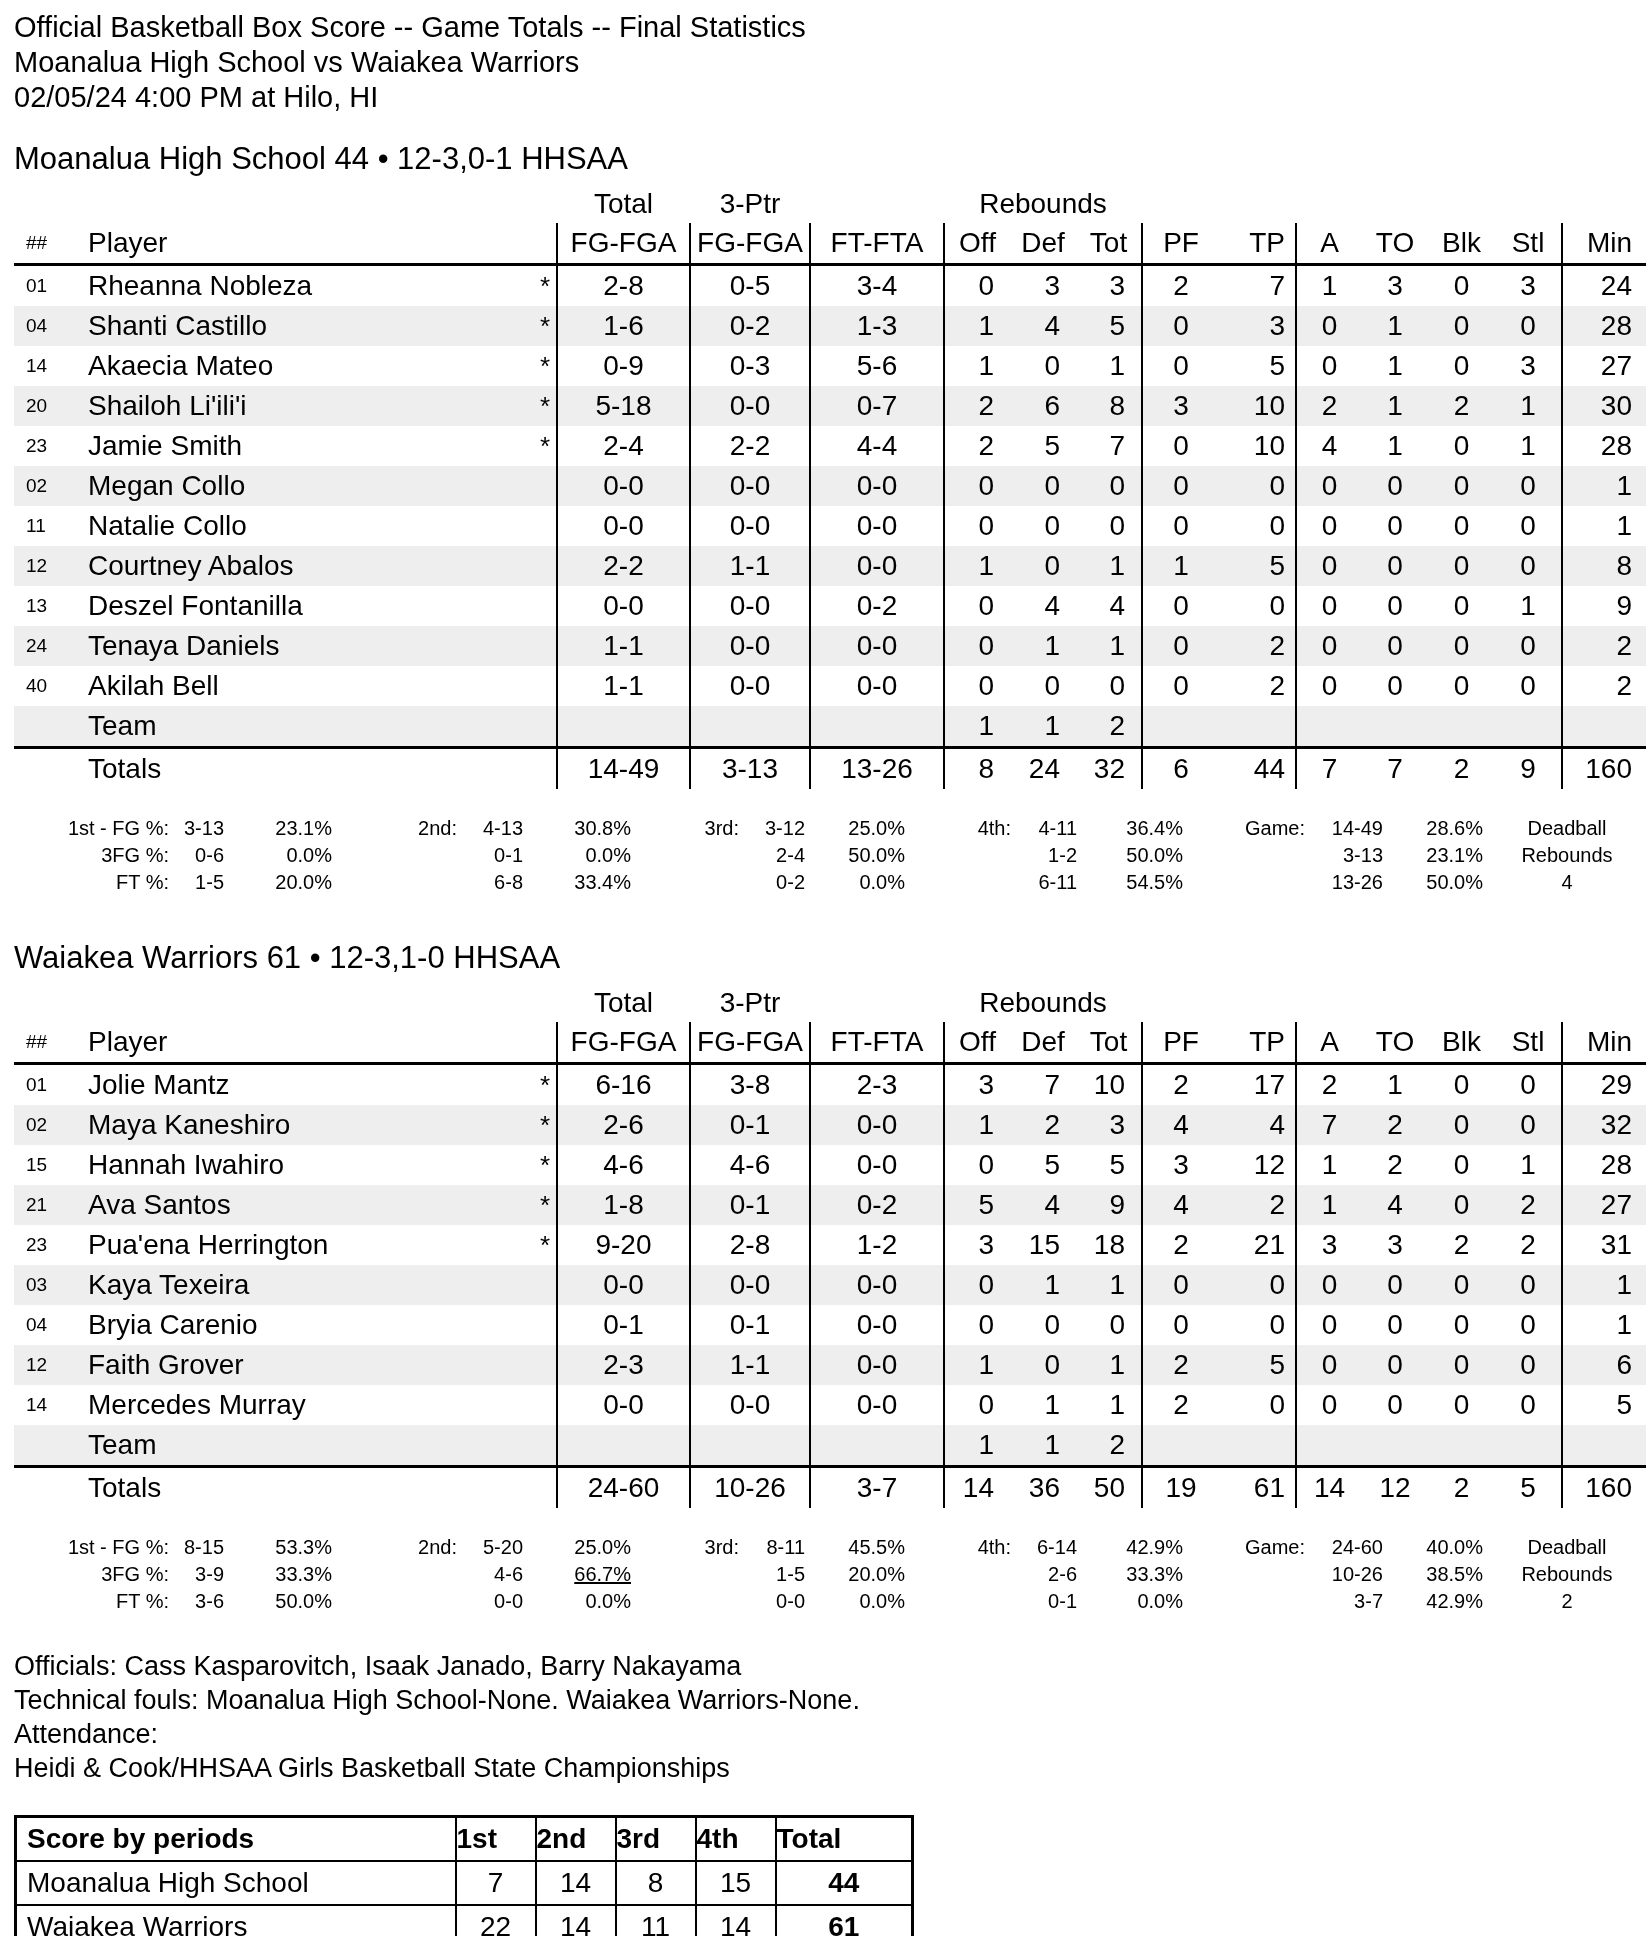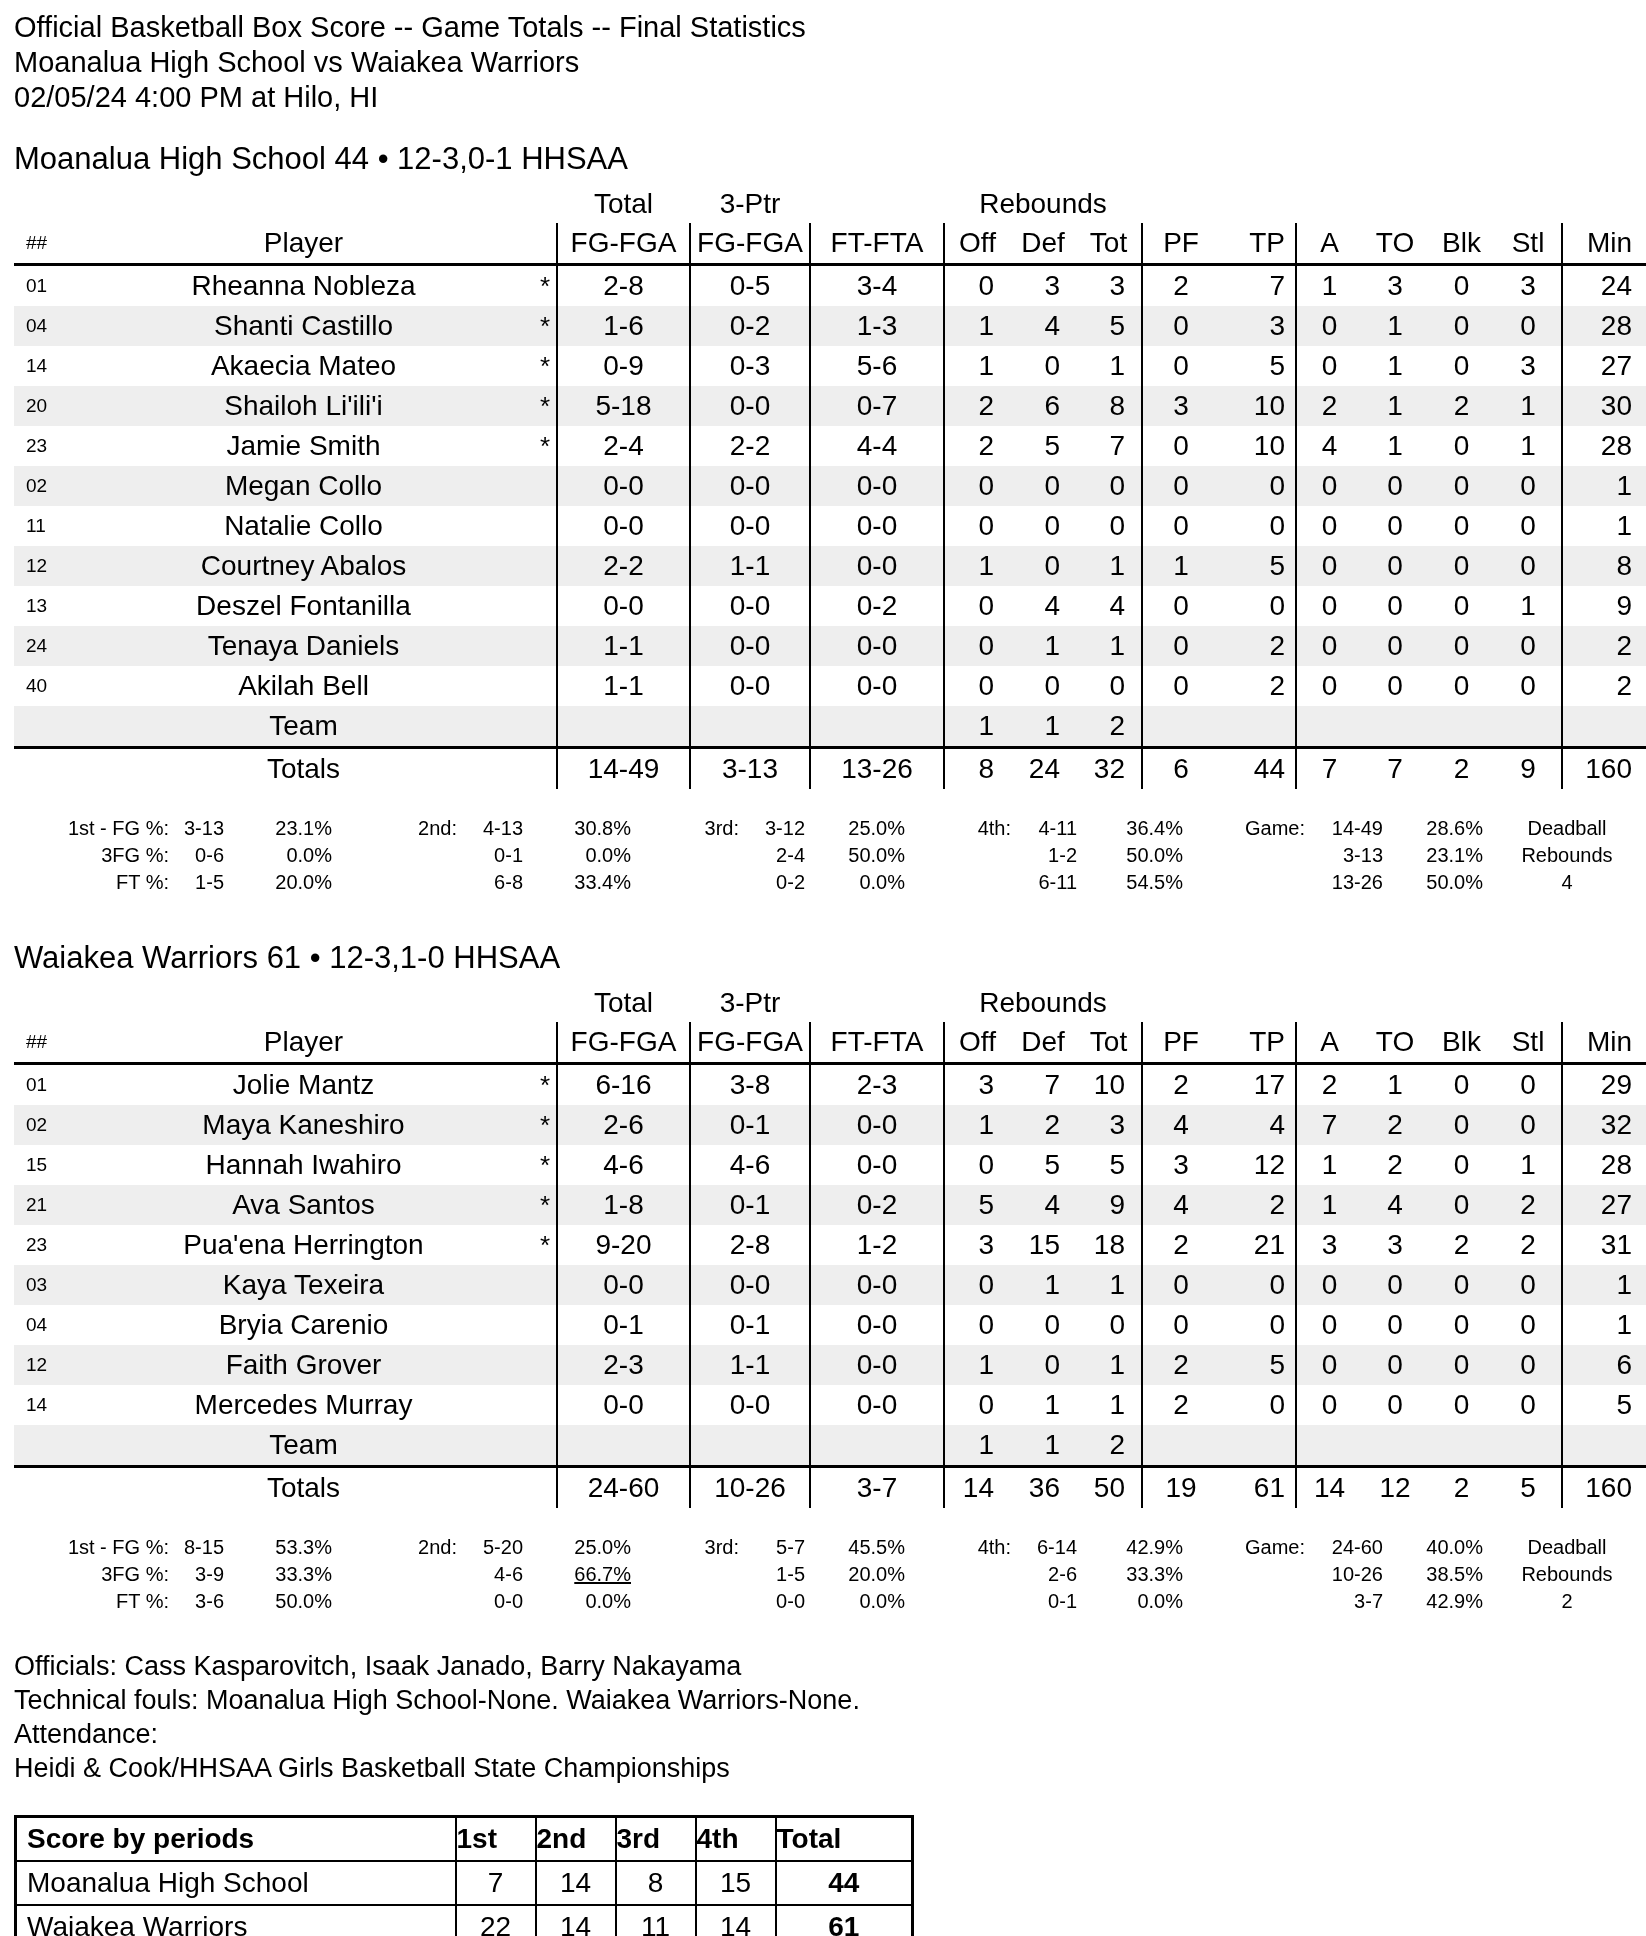--- a/index.html
+++ b/index.html
@@ -15,21 +15,21 @@
   .team-section.second .team-heading{margin-top:44px;}
 
   
   .stat-table-wrap{margin-top:8px;}
   .stat-table{border-collapse:collapse;table-layout:fixed;width:1618px;font-size:28px;}
   .stat-table td{padding:0;height:40px;white-space:nowrap;overflow:hidden;}
   .stat-table .group-row td{height:38px;border:none;background:#fff;}
   .stat-table .c-c{text-align:center;}
   .stat-table .c-r{text-align:right;}
   .stat-table .c-num{font-size:19px;text-align:left;padding-left:12px;}
-  .stat-table .c-player{text-align:center;}
+  .stat-table .c-player{text-align:left;}
   .stat-table .c-star{text-align:right;padding-right:6px;font-size:26px;}
   .stat-table .pr16{padding-right:16px;}
   .stat-table .pr10{padding-right:10px;}
   .stat-table .pr14{padding-right:14px;}
   .stat-table .vl{border-left:2px solid #000;}
   .stat-table .hb{border-bottom:3px solid #000;}
   .stat-table tbody tr:nth-child(even){background:#eeeeee;}
   .stat-table tbody tr.totals-row td{border-top:3px solid #000;background:#fff;}
 
   
@@ -732,21 +732,21 @@
           </div>
           <div class="pct-line">
             <span style="width: 125px;"></span>
             <span style="width: 66px;">0-0</span>
             <span style="width: 108px;">0.0%</span>
           </div>
         </div>
         <div class="pct-group">
           <div class="pct-line">
             <span style="width: 108px;">3rd:</span>
-            <span style="width: 66px;">5-7</span>
+            <span style="width: 66px;">8-11</span>
             <span style="width: 100px;">45.5%</span>
           </div>
           <div class="pct-line">
             <span style="width: 108px;"></span>
             <span style="width: 66px;">1-5</span>
             <span style="width: 100px;">20.0%</span>
           </div>
           <div class="pct-line">
             <span style="width: 108px;"></span>
             <span style="width: 66px;">0-0</span>

